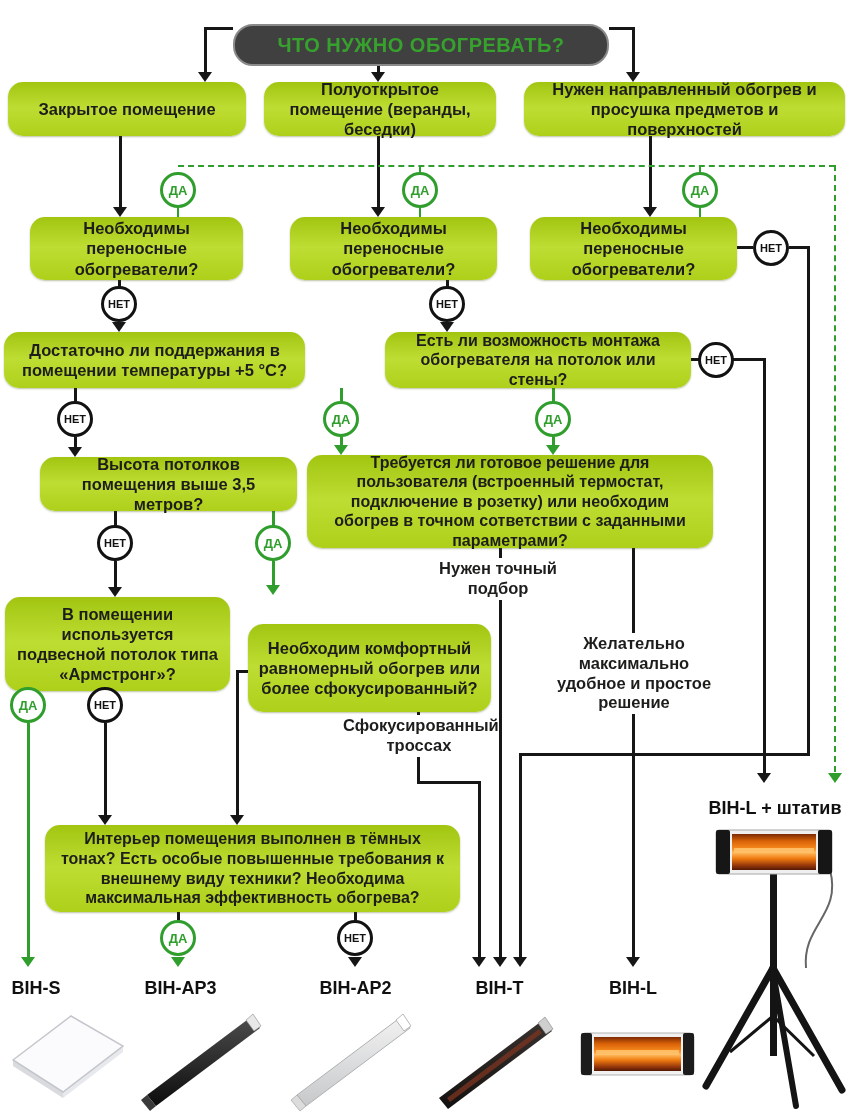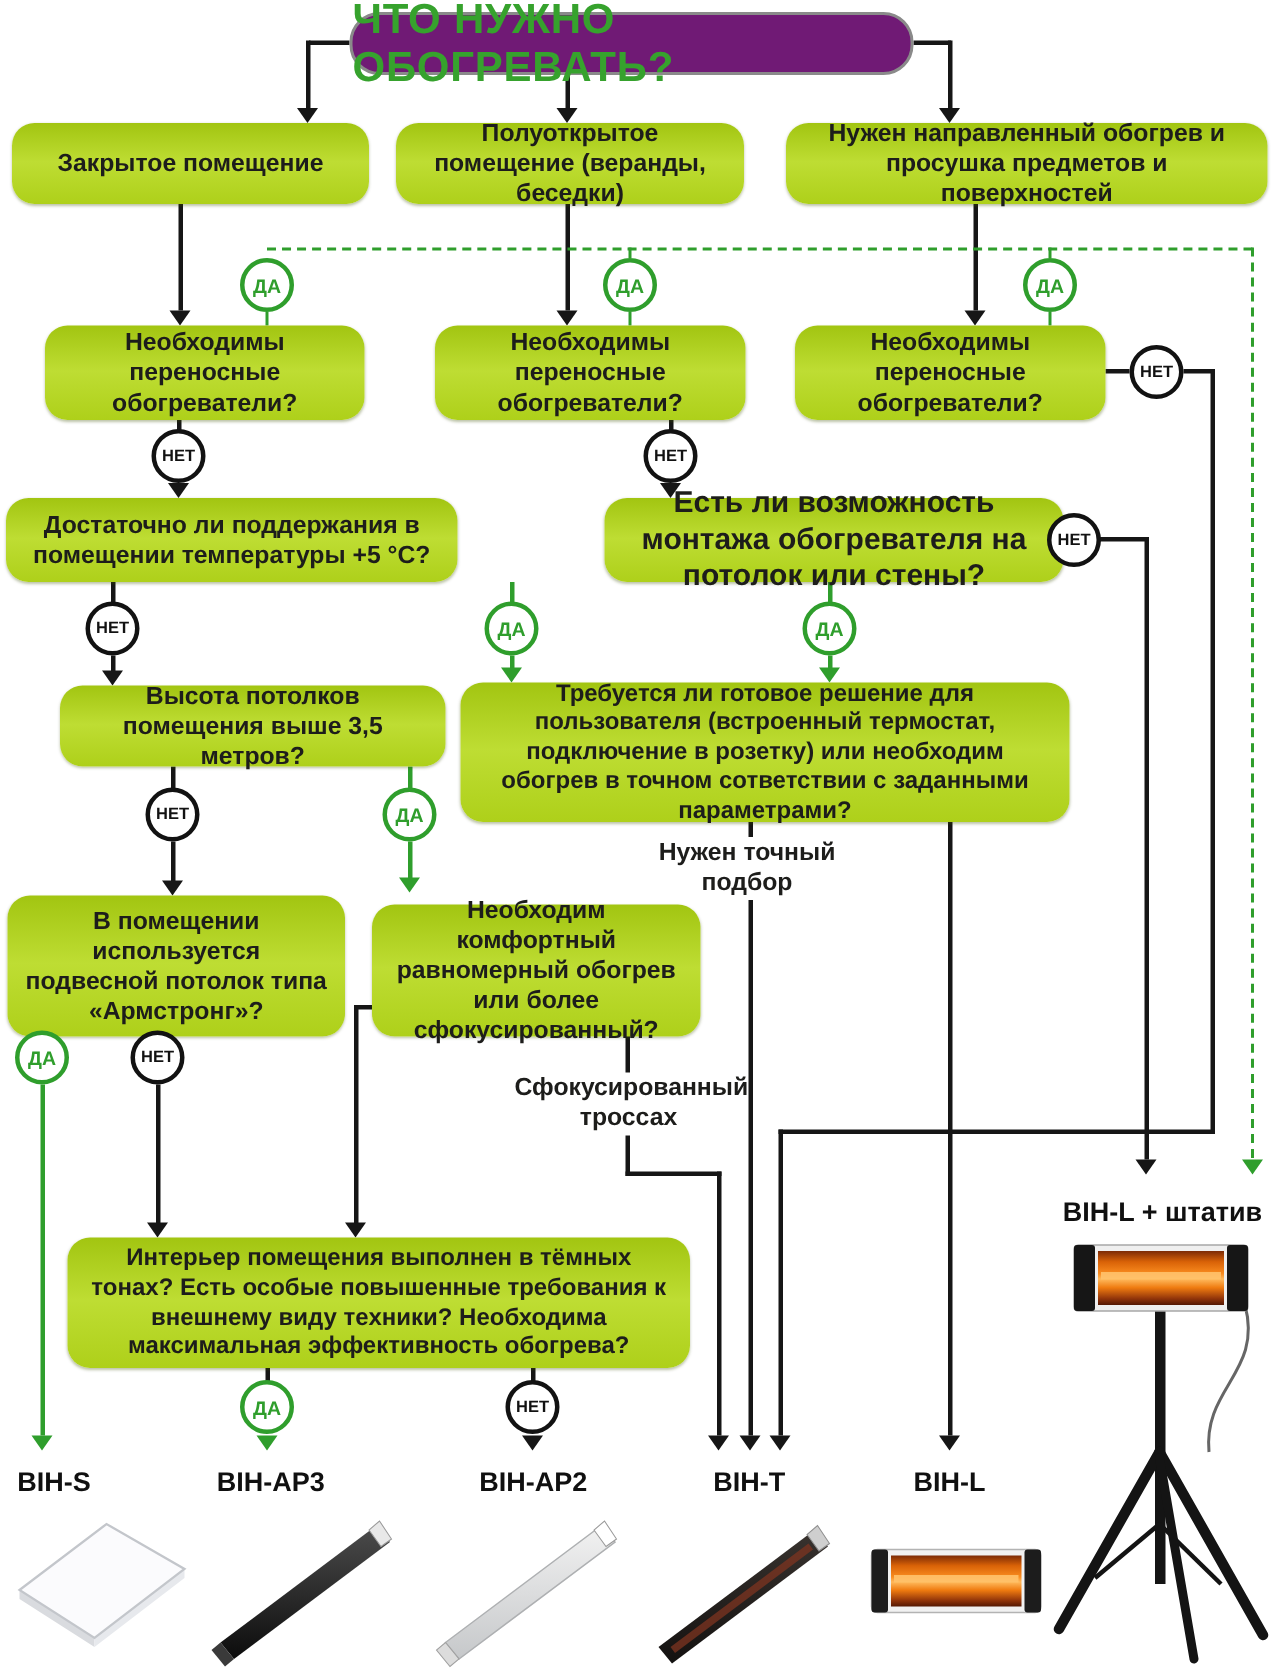--- a/index.html
+++ b/index.html
@@ -8,23 +8,23 @@
     font-family:"Liberation Sans","DejaVu Sans",sans-serif;background:#fff;
   }
   .box{
     position:absolute;z-index:2;box-sizing:border-box;
     background:linear-gradient(180deg,#a2c511 0%,#bedd33 48%,#aed01a 100%);
     border-radius:15px;display:flex;align-items:center;justify-content:center;
     text-align:center;font-weight:700;color:#1d1d1b;font-size:16.5px;line-height:1.22;
     padding:4px 10px;box-shadow:0 1px 2px rgba(60,80,0,.35);
   }
   .titlebox{
-    position:absolute;z-index:2;box-sizing:border-box;background:#701a75;
+    position:absolute;z-index:2;box-sizing:border-box;background:#404040;
     border:2px solid #8a8a8a;border-radius:20px;display:flex;align-items:center;justify-content:center;
-    font-weight:700;font-size:28px;color:#36a22d;letter-spacing:.5px;
+    font-weight:700;font-size:20px;color:#36a22d;letter-spacing:.5px;margin-top:16px;
   }
   .vl{position:absolute;width:3px;background:#161616;z-index:1;}
   .hl{position:absolute;height:3px;background:#161616;z-index:1;}
   .vl.g,.hl.g{background:#2f9e2c;}
   .dvl{position:absolute;width:0;border-left:2px dashed #2f9e2c;z-index:1;}
   .dhl{position:absolute;height:0;border-top:2px dashed #2f9e2c;z-index:1;}
   .ad{position:absolute;width:0;height:0;z-index:1;
       border-left:7px solid transparent;border-right:7px solid transparent;
       border-top:10px solid #161616;}
   .ad.g{border-top-color:#2f9e2c;}
@@ -93,21 +93,21 @@
   <div class="ad" style="left:513px;top:957px"></div>
 
   <div class="vl" style="left:118px;top:280px;height:7px"></div>
   <div class="c no" style="left:101px;top:286px">НЕТ</div>
   <div class="ad" style="left:112px;top:322px"></div>
   <div class="vl" style="left:446px;top:280px;height:7px"></div>
   <div class="c no" style="left:429px;top:286px">НЕТ</div>
   <div class="ad" style="left:440px;top:322px"></div>
 
   <div class="box" style="left:4px;top:332px;width:301px;height:56px">Достаточно ли поддержания в помещении температуры +5 °С?</div>
-  <div class="box" style="left:403px;top:332px;width:306px;height:56px;font-size:20px">Есть ли возможность монтажа обогревателя на потолок или стены?</div>
+  <div class="box" style="left:385px;top:332px;width:306px;height:56px;font-size:16px">Есть ли возможность монтажа обогревателя на потолок или стены?</div>
 
   <div class="hl" style="left:691px;top:358px;width:9px"></div>
   <div class="c no" style="left:698px;top:342px">НЕТ</div>
   <div class="hl" style="left:733px;top:358px;width:33px"></div>
   <div class="vl" style="left:763px;top:358px;height:415px"></div>
   <div class="ad" style="left:757px;top:773px"></div>
 
   <div class="vl" style="left:74px;top:388px;height:14px"></div>
   <div class="c no" style="left:57px;top:401px">НЕТ</div>
   <div class="vl" style="left:74px;top:437px;height:11px"></div>
@@ -133,23 +133,24 @@
   <div class="vl g" style="left:272px;top:511px;height:15px"></div>
   <div class="c yes" style="left:255px;top:525px">ДА</div>
   <div class="vl g" style="left:272px;top:561px;height:25px"></div>
   <div class="ad g" style="left:266px;top:585px"></div>
 
   <div class="vl" style="left:499px;top:548px;height:409px"></div>
   <div class="ad" style="left:493px;top:957px"></div>
   <div class="vl" style="left:632px;top:548px;height:409px"></div>
   <div class="ad" style="left:626px;top:957px"></div>
   <div class="note" style="left:412px;top:558px;width:172px">Нужен точный подбор</div>
+  <div class="note" style="left:543px;top:633px;width:182px">Желательно максимально удобное и простое решение</div>
 
   <div class="box" style="left:5px;top:597px;width:225px;height:94px">В помещении используется подвесной потолок типа «Армстронг»?</div>
-  <div class="box" style="left:248px;top:603px;width:219px;height:88px">Необходим комфортный равномерный обогрев или более сфокусированный?</div>
+  <div class="box" style="left:248px;top:624px;width:243px;height:88px">Необходим комфортный равномерный обогрев или более сфокусированный?</div>
 
   <div class="vl g" style="left:27px;top:683px;height:5px"></div>
   <div class="c yes" style="left:10px;top:687px">ДА</div>
   <div class="vl g" style="left:27px;top:723px;height:234px"></div>
   <div class="ad g" style="left:21px;top:957px"></div>
   <div class="vl" style="left:104px;top:683px;height:5px"></div>
   <div class="c no" style="left:87px;top:687px">НЕТ</div>
   <div class="vl" style="left:104px;top:723px;height:93px"></div>
   <div class="ad" style="left:98px;top:815px"></div>
 

